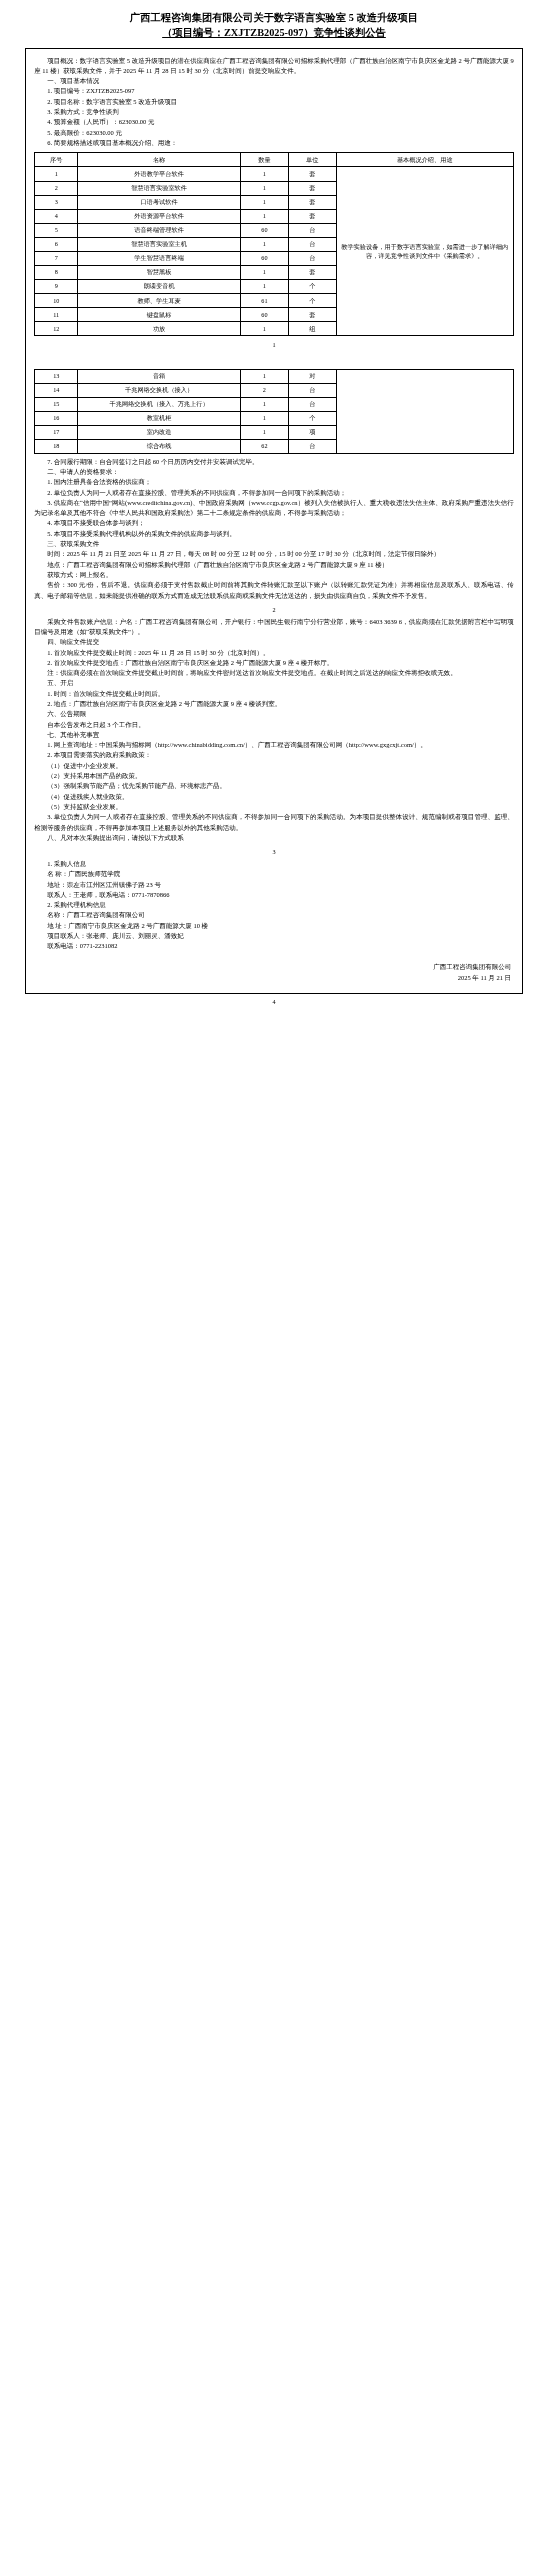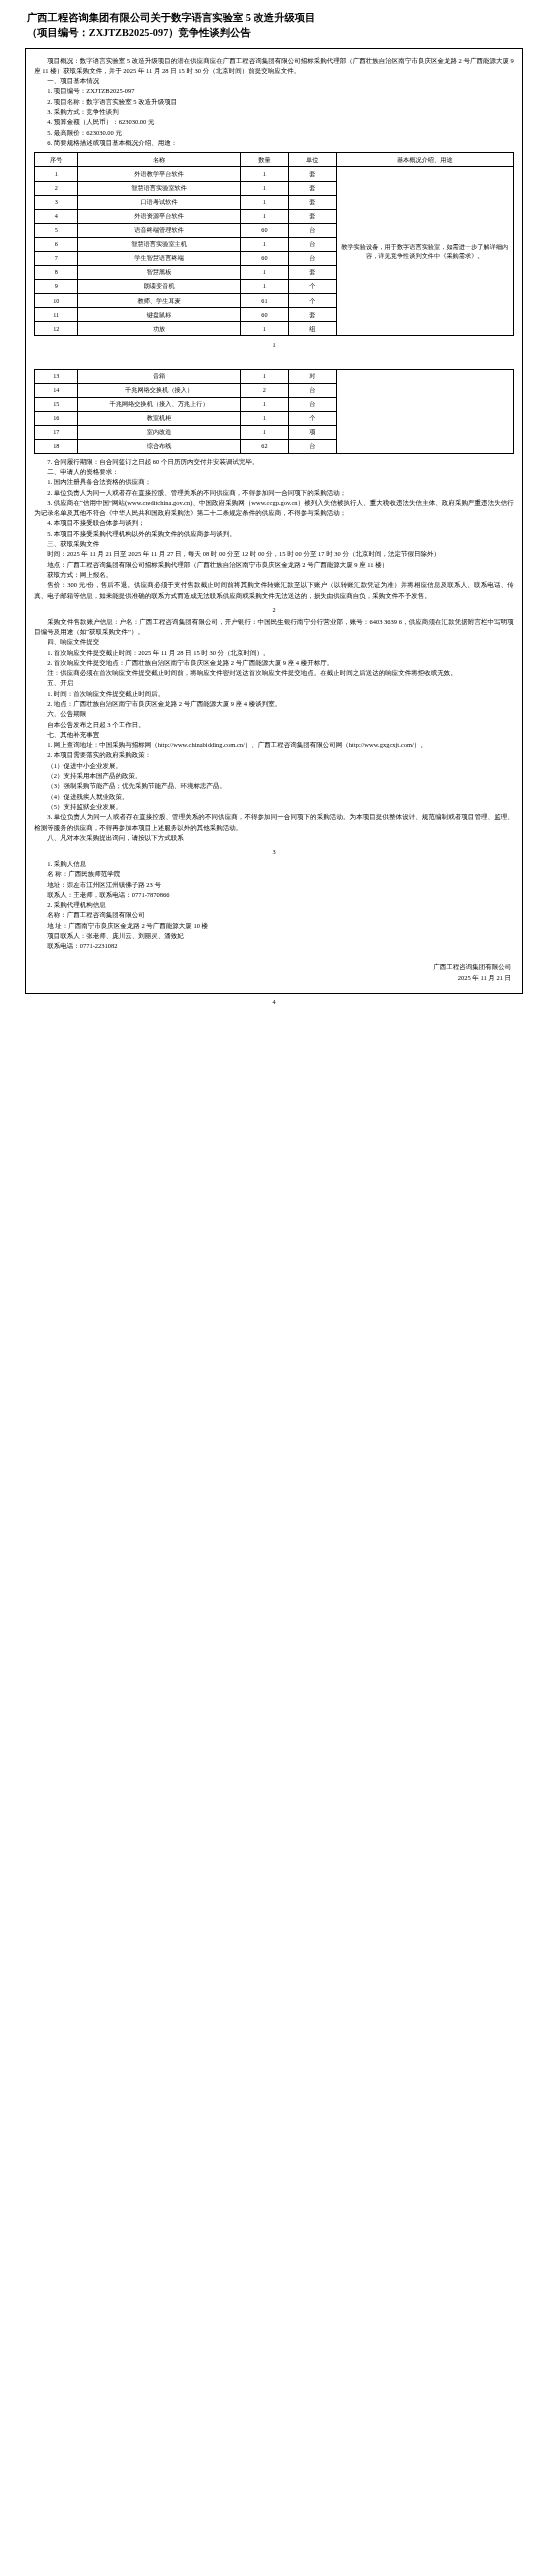--- a/index.html
+++ b/index.html
@@ -1,22 +1,22 @@
 <!DOCTYPE html>
 <html style="font-size:11px"><head>
 <meta charset="utf-8">
 <style>
   html,body{margin:0;padding:0;background:#ffffff;}
   body{width:548px;font-family:"Liberation Serif",serif;color:#000;}
   .page{width:548px;margin:0 auto;padding:0;box-sizing:border-box;}
   .title{
-    font-weight:bold;font-size:10.3px;line-height:15px;
+    text-align:center;font-weight:bold;font-size:10.3px;line-height:15px;
     padding:9.6px 27px 1.4px 27px;
   }
-  .title .l2{display:block;}
+  .title .l2{display:block;text-decoration:underline;}
   .doc-box{
     margin:6.8px 25px 0 25px;border:0.7px solid #000;padding:6.8px 8.2px 9.6px 8.2px;
     font-size:6.5px;line-height:10.3px;text-align:justify;
   }
   p{margin:0 0 0 0;}
   .ind{text-indent:2em;}
   table.gr{border-collapse:collapse;width:100%;margin:4.1px 0 2.7px 0;font-size:6.2px;}
   table.gr td,table.gr th{border:0.7px solid #000;padding:1.4px 1.4px;text-align:center;vertical-align:middle;}
   table.gr th{font-weight:normal;}
   .col-no{width:9%;}

